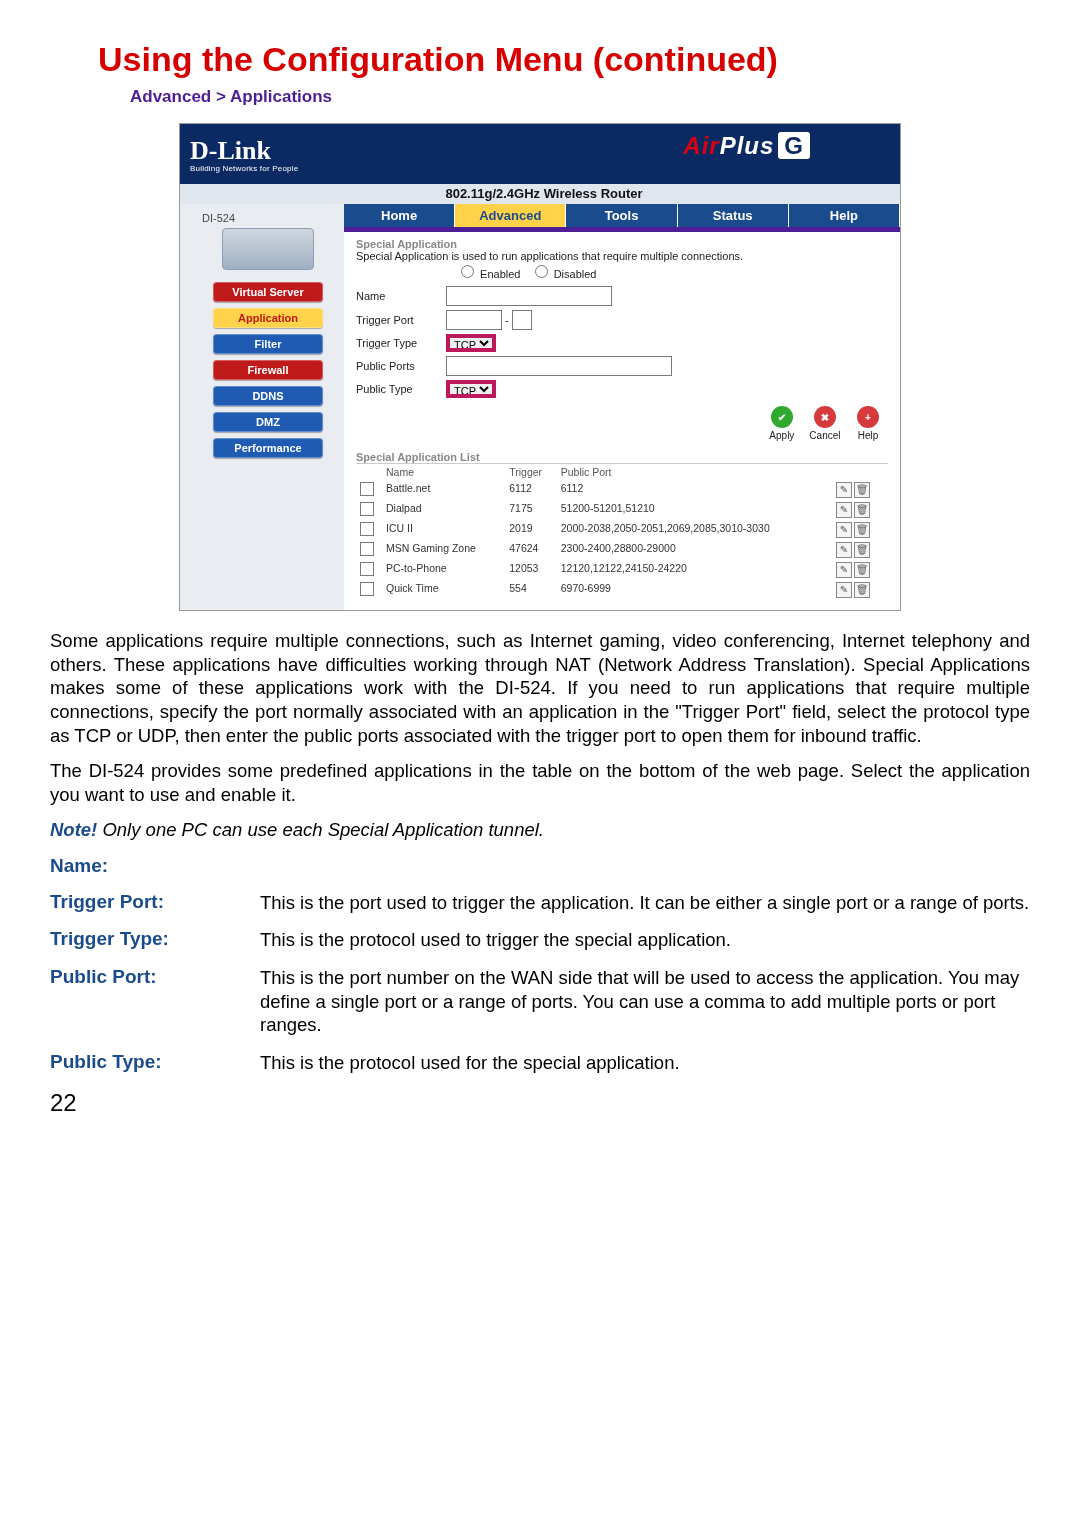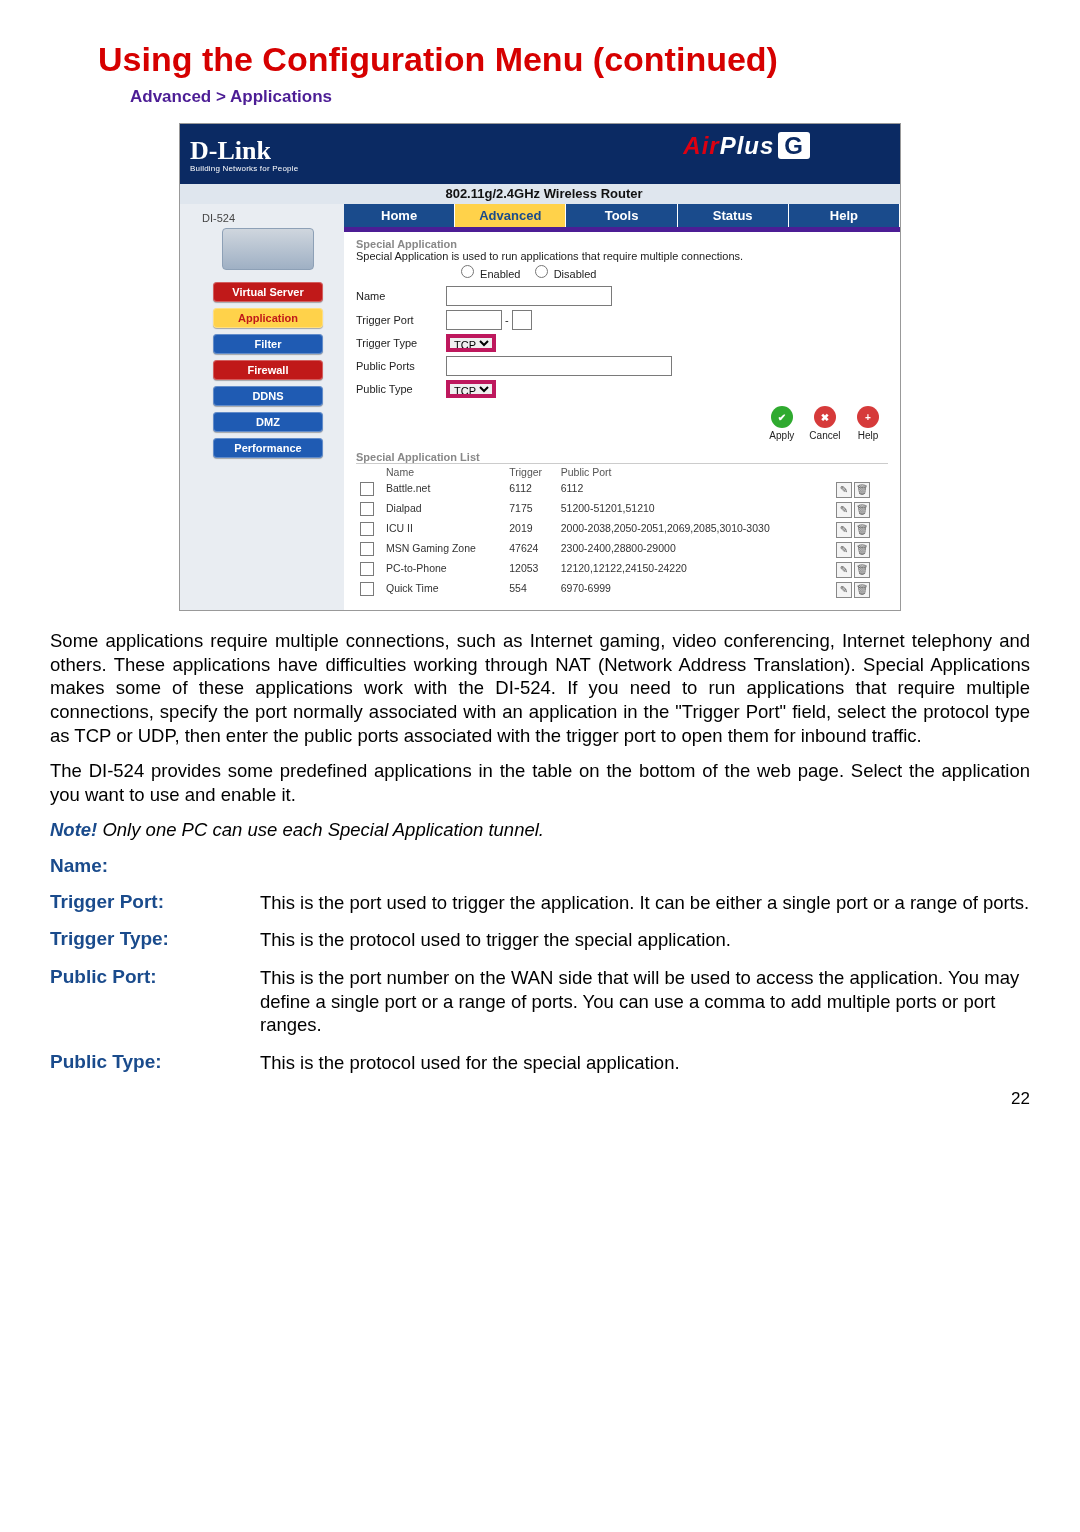--- a/index.html
+++ b/index.html
@@ -196,22 +196,22 @@
     color: #1a4b8c;
     font-weight: bold;
     font-size: 19px;
     flex-shrink: 0;
   }
   .def-text {
     font-size: 18.5px;
     line-height: 1.28;
   }
   .page-num {
-    text-align: right;
-    font-size: 17px;
+    text-align: left;
+    font-size: 24px;
     margin-top: 8px;
   }
 </style>
 </head>
 <body>
 
 <div class="doc-title">Using the Configuration Menu (continued)</div>
 <div class="breadcrumb">Advanced &gt; Applications</div>
 
 <div class="router-shot">

